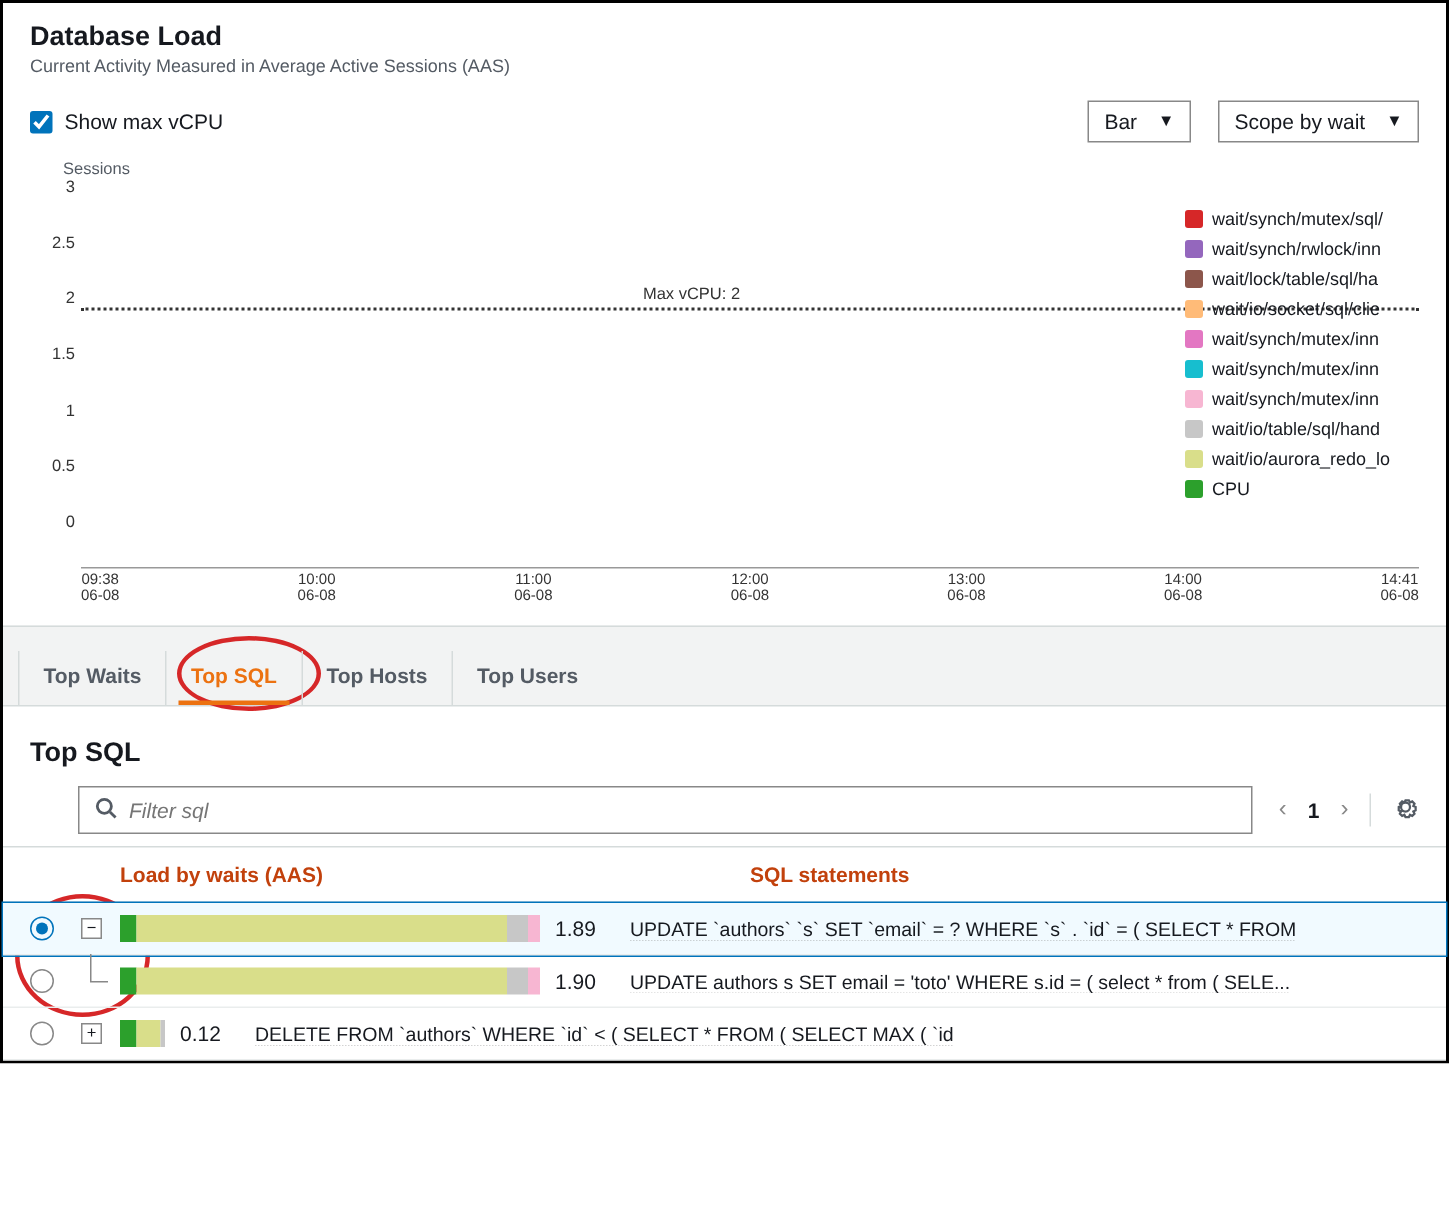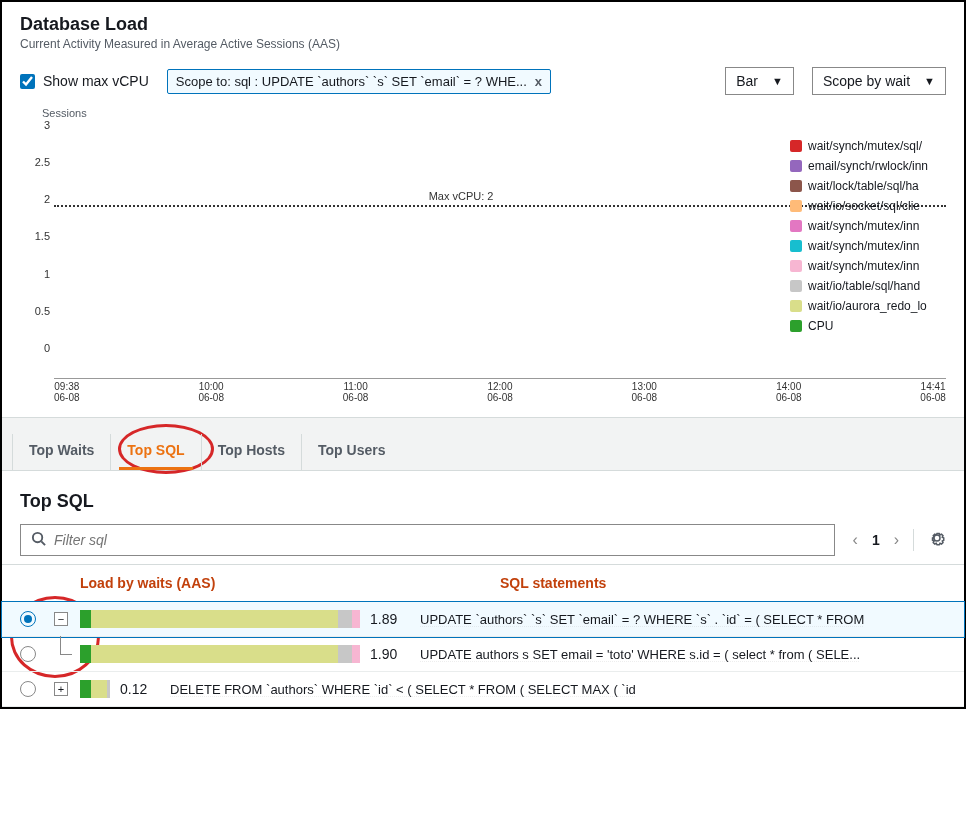--- a/index.html
+++ b/index.html
@@ -38,21 +38,21 @@
 .tabs { display: flex; gap: 0; padding: 16px 10px 0; position: relative; }
 .tab { padding: 8px 16px 12px; font-size: 14px; font-weight: 700; color: #545b64; cursor: pointer; position: relative; border-left: 1px solid #d5dbdb; }
 .tab:first-child { border-left: none; }
 .tab.active { color: #ec7211; }
 .tab.active::after { content: ""; position: absolute; left: 8px; right: 8px; bottom: 0; height: 3px; background: #ec7211; }
 .ellipse { position: absolute; border: 3px solid #d62728; border-radius: 50%; pointer-events: none; }
 .ellipse.tab-ell { width: 96px; height: 50px; top: 6px; left: 116px; }
 .topsql-section { padding: 20px 18px 8px; border-top: 1px solid #d5dbdb; background:#fff; }
 .topsql-section h3 { font-size: 18px; font-weight: 700; margin-bottom: 12px; }
 .filter-row { display: flex; align-items: center; gap: 18px; }
-.filter-input { flex: 1; display: flex; align-items: center; border: 1px solid #888; padding: 6px 10px; gap: 8px; }
+.filter-input { flex: 1; display: flex; align-items: center; border: 1px solid #888; padding: 6px 10px; gap: 8px; margin-left: 32px; }
 .filter-input input { border: none; outline: none; flex: 1; font-size: 14px; font-style: italic; color: #888; }
 .pager { display: flex; align-items: center; gap: 14px; color: #888; }
 .pager .page { color: #16191f; font-weight: 700; }
 .pager .arrow, .pager .gear { cursor: pointer; font-size: 16px; }
 .divider-v { width: 1px; height: 22px; background: #d5dbdb; }
 .table { border-top: 1px solid #d5dbdb; }
 .th-row { display: flex; padding: 10px 18px; font-size: 14px; font-weight: 700; color: #c2410c; border-bottom: 1px solid #d5dbdb; }
 .th-load { width: 420px; margin-left: 60px; }
 .th-sql { flex: 1; }
 .row { display: flex; align-items: center; padding: 8px 18px; border-bottom: 1px solid #eaeded; position: relative; }
@@ -79,25 +79,20 @@
   <div class="header">
     <h2>Database Load</h2>
     <div class="subtitle">Current Activity Measured in Average Active Sessions (AAS)</div>
   </div>
 
   <div class="controls-row">
     <label class="checkbox-wrap">
       <input type="checkbox" checked="" style="">
       <span>Show max vCPU</span>
     </label>
-    <div class="scope-tag">
-      <span>Scope to:</span>&nbsp;
-      <span>sql : UPDATE `authors` `s` SET `email` = ? WHE...</span>
-      <span class="close">x</span>
-    </div>
     <div class="spacer"></div>
     <div class="select">
       <span>Bar</span>
       <span class="caret">▼</span>
     </div>
     <div class="select">
       <span>Scope by wait</span>
       <span class="caret">▼</span>
     </div>
   </div>
@@ -480,21 +475,21 @@
             </div>
           </div>
       </div>
       <div class="legend" id="legend">
           <div class="legend-item">
             <div class="swatch" style="background: rgb(214, 39, 40);"></div>
             <span>wait/synch/mutex/sql/</span>
           </div>
           <div class="legend-item">
             <div class="swatch" style="background: rgb(148, 103, 189);"></div>
-            <span>email/synch/rwlock/inn</span>
+            <span>wait/synch/rwlock/inn</span>
           </div>
           <div class="legend-item">
             <div class="swatch" style="background: rgb(140, 86, 75);"></div>
             <span>wait/lock/table/sql/ha</span>
           </div>
           <div class="legend-item">
             <div class="swatch" style="background: rgb(255, 187, 120);"></div>
             <span>wait/io/socket/sql/clie</span>
           </div>
           <div class="legend-item">

